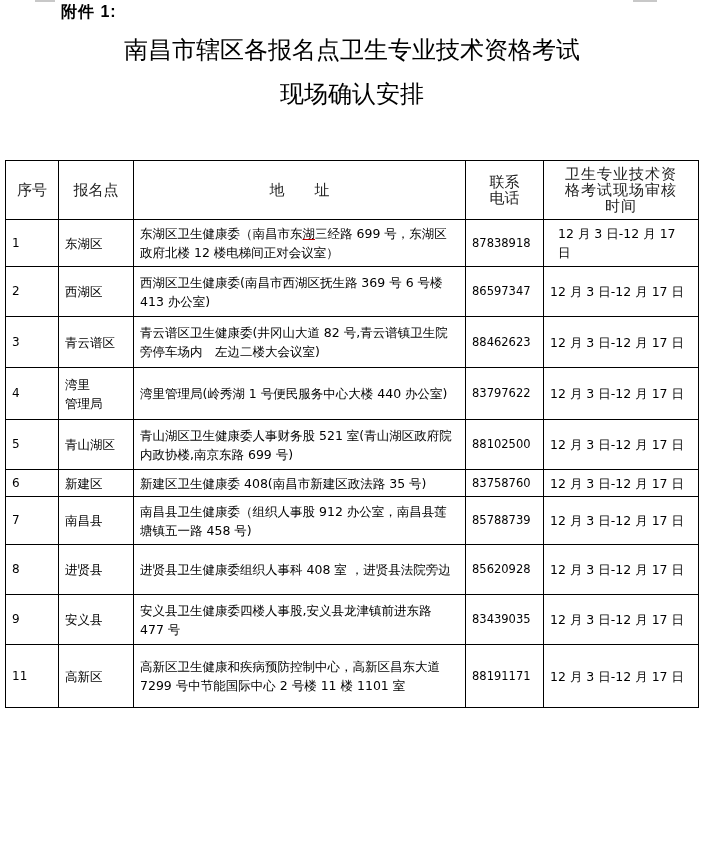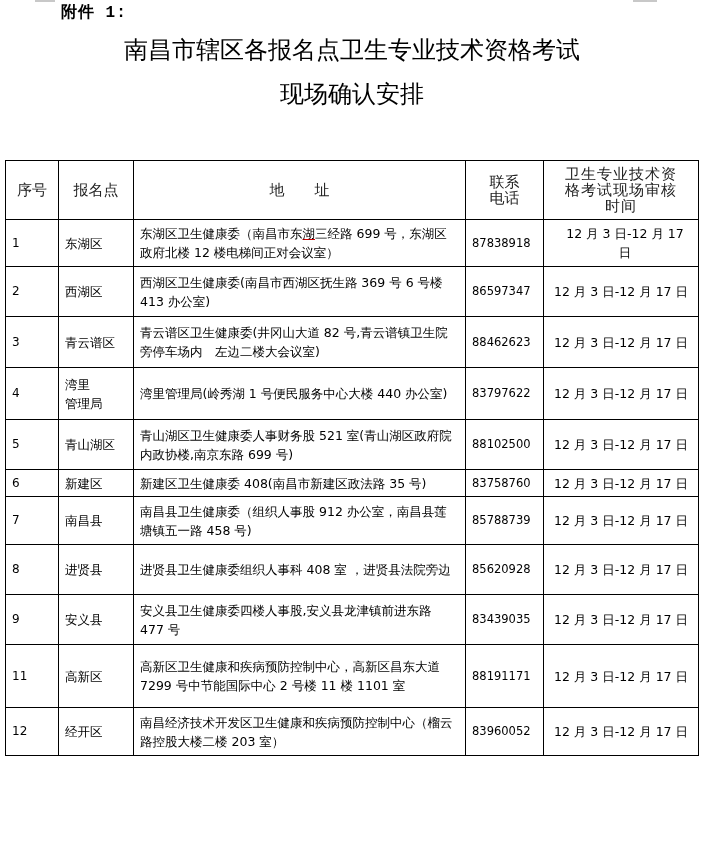--- a/index.html
+++ b/index.html
@@ -18,21 +18,21 @@
   .topmark {
     position: absolute;
     top: 0;
     height: 2px;
     background: #c8c8c8;
   }
   .attachment {
     position: absolute;
     left: 61px;
     top: 2px;
-    font-family: Liberation Mono, monospace;
+    font-family: Liberation Sans, sans-serif;
     font-weight: bold;
     font-size: 16px;
     letter-spacing: 1px;
   }
   .title {
     position: absolute;
     left: 0;
     width: 704px;
     text-align: center;
     font-family: "DejaVu Serif", "Liberation Serif", serif;
@@ -68,21 +68,21 @@
   }
   th.h-addr { letter-spacing: 30px; }
   td {
     font-size: 12.5px;
     line-height: 19px;
   }
   td.c-idx { text-align: left; font-size: 12px; }
   td.c-site { text-align: left; }
   td.c-addr { text-align: left; padding-left: 7px; padding-right: 4px; }
   td.c-phone { text-align: left; font-size: 11.5px; padding-left: 6px; }
-  td.c-time { text-align: center; padding-left: 8px; font-size: 12.5px; }
+  td.c-time { text-align: left; padding-left: 8px; font-size: 12.5px; }
   .redline {
     text-decoration: underline;
     text-decoration-color: #d00000;
   }
 </style>
 </head>
 <body>
 
 <div class="topmark" style="left:35px;width:20px;"></div>
 <div class="topmark" style="left:633px;width:24px;"></div>
@@ -182,21 +182,14 @@
       <td class="c-phone">83439035</td>
       <td class="c-time">12 月 3 日-12 月 17 日</td>
     </tr>
     <tr style="height:63px">
       <td class="c-idx">11</td>
       <td class="c-site">高新区</td>
       <td class="c-addr">高新区卫生健康和疾病预防控制中心，高新区昌东大道 7299 号中节能国际中心 2 号楼 11 楼 1101 室</td>
       <td class="c-phone">88191171</td>
       <td class="c-time">12 月 3 日-12 月 17 日</td>
     </tr>
-    <tr style="height:48px">
-      <td class="c-idx">12</td>
-      <td class="c-site">经开区</td>
-      <td class="c-addr">南昌经济技术开发区卫生健康和疾病预防控制中心（榴云路控股大楼二楼 203 室）</td>
-      <td class="c-phone">83960052</td>
-      <td class="c-time">12 月 3 日-12 月 17 日</td>
-    </tr>
   </tbody>
 </table>
 
 </body></html>

